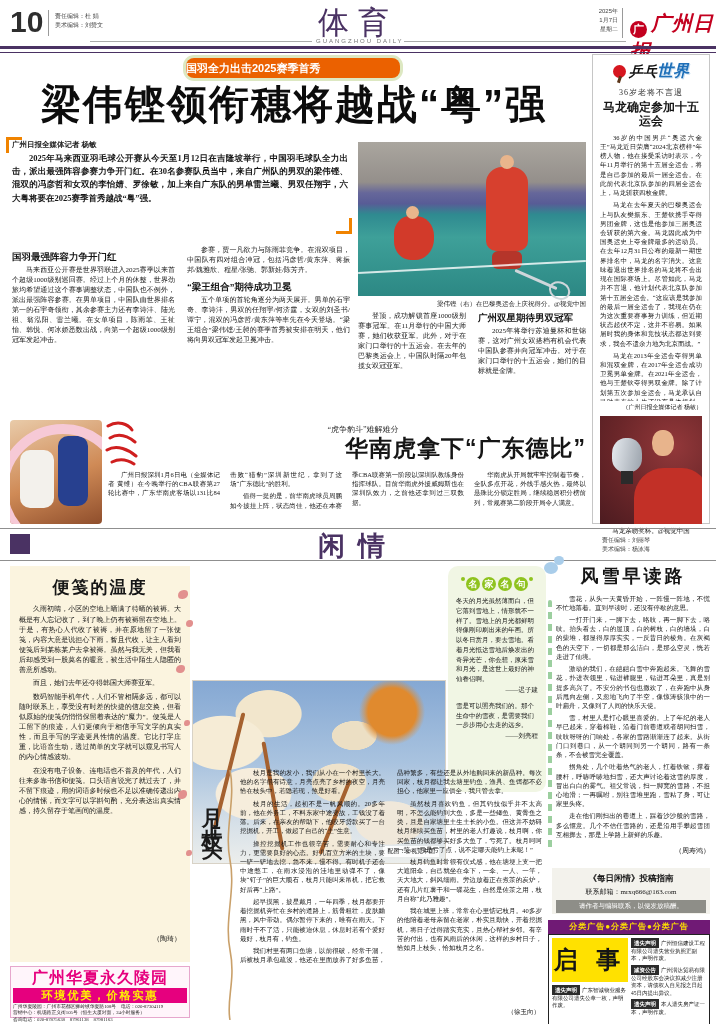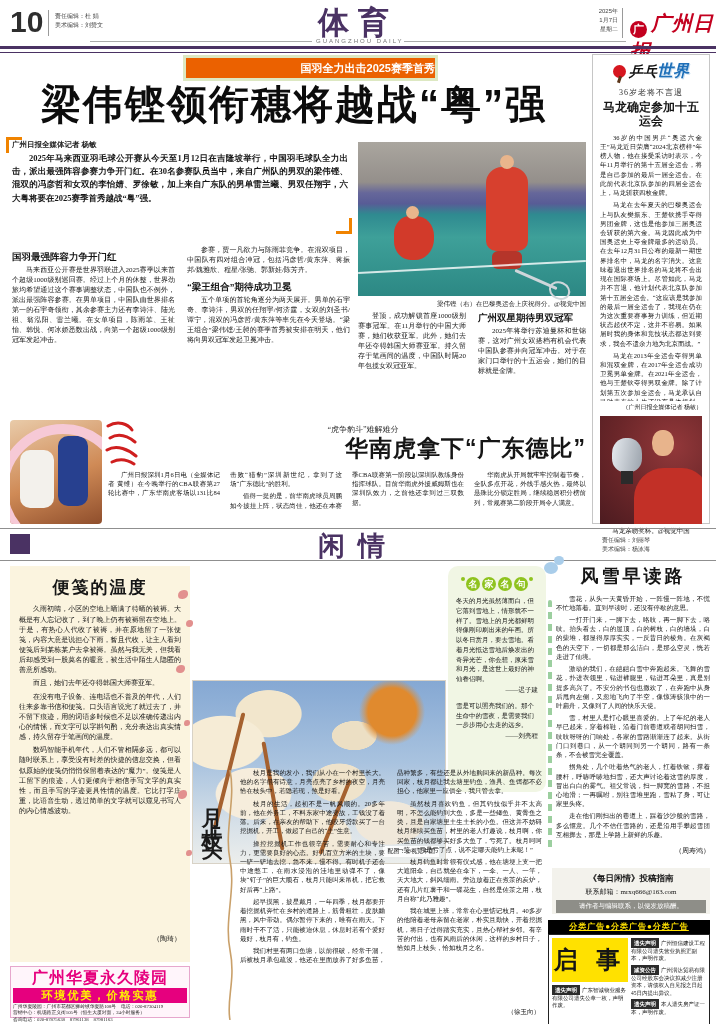--- a/index.html
+++ b/index.html
@@ -8,31 +8,31 @@
         -webkit-text-size-adjust:none;}
   .abs{position:absolute;}
   p{margin:0 0 3px 0;text-indent:2em;text-align:justify;}
   .nowrap{white-space:nowrap;}
   .hide-x{overflow:hidden;}
 
   
   .pageno{font:900 30px "Liberation Sans",sans-serif;color:#2e2e2e;}
   .tiny{font-size:6px;line-height:1.5;color:#444;font-family:"Liberation Sans",sans-serif;}
   .vdiv{width:1px;background:#9a9a9a;}
-  .sec-title{font-weight:700;color:#4a3263;letter-spacing:9px;font-size:31px;}
+  .sec-title{font-weight:400;color:#4a3263;letter-spacing:9px;font-size:31px;}
   .sec-en{font-size:6px;letter-spacing:2px;color:#777;font-family:"Liberation Sans",sans-serif;}
   .mh-line{height:1px;background:#aaa;}
   .brand{font:italic 900 20px "Liberation Serif",serif;color:#c3001f;letter-spacing:1px;}
   .brand-seal{display:inline-block;width:17px;height:17px;border-radius:50%;background:#c3001f;
       color:#fff;font:700 11px/17px "Liberation Sans",sans-serif;text-align:center;vertical-align:-3px;}
   .dbl-rule{border-top:3px solid #4a3263;border-bottom:1px solid #4a3263;height:3px;}
 
   
-  .kicker-pill{background:#eb6100;color:#fff;border-radius:0;text-align:right;
-      font:700 11px/20px "Liberation Sans",sans-serif;box-shadow:0 0 0 3px #dde8c2;padding-left:35px;}
+  .kicker-pill{background:#eb6100;color:#fff;border-radius:8px;text-align:left;
+      font:700 11px/20px "Liberation Sans",sans-serif;box-shadow:0 0 0 3px #dde8c2;}
   .headline{font:900 40px/1.1 "Liberation Sans",sans-serif;letter-spacing:2px;color:#0c0c0c;text-align:center;}
   .lead-box{font-weight:700;font-size:8.5px;line-height:1.55;}
   .lead-box .byline{font:700 7.5px "Liberation Sans",sans-serif;color:#222;text-indent:0;margin-bottom:2px;}
   .corner-tl{width:13px;height:13px;border-left:3px solid #f08300;border-top:3px solid #f08300;}
   .corner-br{width:13px;height:13px;border-right:3px solid #f08300;border-bottom:3px solid #f08300;}
   .body-txt{font-size:7px;line-height:1.42;}
   .col2{column-count:2;column-gap:12px;}
   .col4{column-count:4;column-gap:10px;}
   .subhead{font:700 9.5px/1.3 "Liberation Sans",sans-serif;margin:5px 0 3px;text-indent:0;}
   .caption{font-size:6.5px;color:#222;}
@@ -117,21 +117,21 @@
   .scallop{width:4px;background:repeating-linear-gradient(180deg,#9ccf9f 0 7px,transparent 7px 12px);border-radius:2px;}
   .cloud{background:#a9cdea;border-radius:50%;}
 
   
   .submit-box{background:#f3f2ec;padding:5px 4px 0;box-sizing:border-box;text-align:center;}
   .submit-t{font:700 8.5px "Liberation Sans",sans-serif;}
   .submit-e{font-size:7px;margin:2px 0 3px;}
   .submit-n{background:#8e8e88;color:#fff;font-size:6.5px;padding:2px 0;}
 
   
-  .cls-bar{background:#000000;color:#ffe100;text-align:center;font:700 8px/14px "Liberation Sans",sans-serif;letter-spacing:1px;text-decoration:underline;}
+  .cls-bar{background:#701a75;color:#ffe100;text-align:center;font:700 8px/14px "Liberation Sans",sans-serif;letter-spacing:1px;}
   .cls-box{border:1px solid #222;background:#fff;padding:3px;box-sizing:border-box;
       display:grid;grid-template-columns:76px 1fr;gap:3px;}
   .qishi{background:#ffe100;display:flex;align-items:center;justify-content:center;
       font:900 24px "Liberation Sans",sans-serif;letter-spacing:6px;height:44px;}
   .ad-item{font-size:5.5px;line-height:1.35;margin-bottom:2px;}
   .ad-head{display:inline-block;background:#2b2b2b;color:#fff;font:700 5.5px/8px "Liberation Sans",sans-serif;padding:1px 3px;margin-right:2px;}
 
   
   .cem-title{font:900 16px/1.1 "Liberation Sans",sans-serif;color:#e6007e;text-align:center;letter-spacing:1px;}
   .cem-slogan{background:#e6007e;color:#fff200;font:700 11px/15px "Liberation Sans",sans-serif;text-align:center;letter-spacing:2px;margin:1px 0;}
@@ -191,21 +191,21 @@
 
   <div class="abs body-txt col2 hide-x" style="left:12px;top:246px;width:338px;height:172px;">
     <div class="subhead">国羽最强阵容力争开门红</div>
     <p>马来西亚公开赛是世界羽联进入2025赛季以来首个超级1000级别巡回赛。经过上个月的休整，世界劲旅均希望通过这个赛事调整状态，中国队也不例外，派出最强阵容参赛。在男单项目，中国队由世界排名第一的石宇奇领衔，其余参赛主力还有李诗沣、陆光祖、翁泓阳、雷兰曦。在女单项目，陈雨菲、王祉怡、韩悦、何冰娇悉数出战，向第一个超级1000级别冠军发起冲击。</p>
     <p>参赛，贾一凡欲力与陈雨菲竞争。在混双项目，中国队有四对组合冲冠，包括冯彦哲/黄东萍、蒋振邦/魏雅欣、程星/张驰、郭新娃/陈芳卉。</p>
     <div class="subhead">“梁王组合”期待成功卫冕</div>
     <p>五个单项的首轮角逐分为两天展开。男单的石宇奇、李诗沣，男双的任翔宇/何济霆，女双的刘圣书/谭宁，混双的冯彦哲/黄东萍等率先在今天登场。“梁王组合”梁伟铿/王昶的赛季首秀被安排在明天，他们将向男双冠军发起卫冕冲击。</p>
   </div>
 
   <div class="abs body-txt col2 hide-x" style="left:358px;top:312px;width:228px;height:106px;">
-    <p>登顶，成功解锁首座1000级别赛事冠军。在11月举行的中国大师赛，她们收获亚军。此外，她们去年还夺得韩国大师赛亚军。持久留存于笔画间的温度，中国队时隔20年包揽女双冠亚军。</p>
+    <p>登顶，成功解锁首座1000级别赛事冠军。在11月举行的中国大师赛，她们收获亚军。此外，对于在家门口举行的十五运会。在去年的巴黎奥运会上，中国队时隔20年包揽女双冠亚军。</p>
     <div class="subhead">广州双星期待男双冠军</div>
     <p>2025年将举行苏迪曼杯和世锦赛，这对广州女双搭档有机会代表中国队参赛并向冠军冲击。对于在家门口举行的十五运会，她们的目标就是金牌。</p>
   </div>
 
   <div class="abs photo-basket" style="left:10px;top:420px;width:92px;height:104px;border-radius:4px;">
     <div class="bk-jersey"></div>
     <div class="bk-jersey2"></div>
     <div class="bk-ring"></div>
   </div>
   <svg class="abs" style="left:102px;top:418px;" width="38" height="48" viewBox="0 0 38 48">
@@ -246,22 +246,22 @@
     <div>责任编辑：刘丽琴</div>
     <div>美术编辑：杨泳海</div>
   </div>
   <div class="abs thin-rule" style="left:0;top:560px;width:716px;"></div>
 
   <div class="abs card-cream" style="left:10px;top:566px;width:180px;height:396px;padding:8px 9px;box-sizing:border-box;">
     <div class="note-title">便笺的温度</div>
     <div class="note-body hide-x" style="height:330px;">
       <p>久雨初晴，小区的空地上晒满了待晒的被褥。大概是有人忘记收了，到了晚上仍有被褥留在空地上。于是，有热心人代收了被褥，并在原地留了一张便笺，内容大意是说担心下雨，暂且代收，让主人看到便笺后到某栋某户去拿被褥。虽然与我无关，但我看后却感受到一股莫名的暖意，被生活中陌生人隐匿的善意所感动。</p>
       <p>而且，她们去年还夺得韩国大师赛亚军。</p>
+      <p>数码智能手机年代，人们不管相隔多远，都可以随时联系上，享受没有时差的快捷的信息交换，但看似原始的便笺仍悄悄保留着表达的“魔力”。便笺是人工留下的痕迹，人们更倾向于相信手写文字的真实性，而且手写的字迹更具性情的温度。它比打字庄重，比语音生动，透过简单的文字就可以窥见书写人的内心情感波动。</p>
       <p>在没有电子设备、连电话也不普及的年代，人们往来多靠书信和便笺。口头语言说完了就过去了，并不留下痕迹，用的词语多时候也不足以准确传递出内心的情愫，而文字可以字斟句酌，充分表达出真实情感，持久留存于笔画间的温度。</p>
-      <p>数码智能手机年代，人们不管相隔多远，都可以随时联系上，享受没有时差的快捷的信息交换，但看似原始的便笺仍悄悄保留着表达的“魔力”。便笺是人工留下的痕迹，人们更倾向于相信手写文字的真实性，而且手写的字迹更具性情的温度。它比打字庄重，比语音生动，透过简单的文字就可以窥见书写人的内心情感波动。</p>
     </div>
     <div class="author">（陶琦）</div>
   </div>
   <div class="abs petal" style="left:178px;top:590px;width:10px;height:9px;"></div>
   <div class="abs petal" style="left:186px;top:620px;width:7px;height:7px;"></div>
   <div class="abs petal" style="left:176px;top:665px;width:9px;height:8px;"></div>
   <div class="abs petal" style="left:184px;top:720px;width:6px;height:6px;"></div>
   <div class="abs petal" style="left:178px;top:790px;width:9px;height:9px;"></div>
   <div class="abs petal" style="left:186px;top:850px;width:6px;height:6px;"></div>
 

